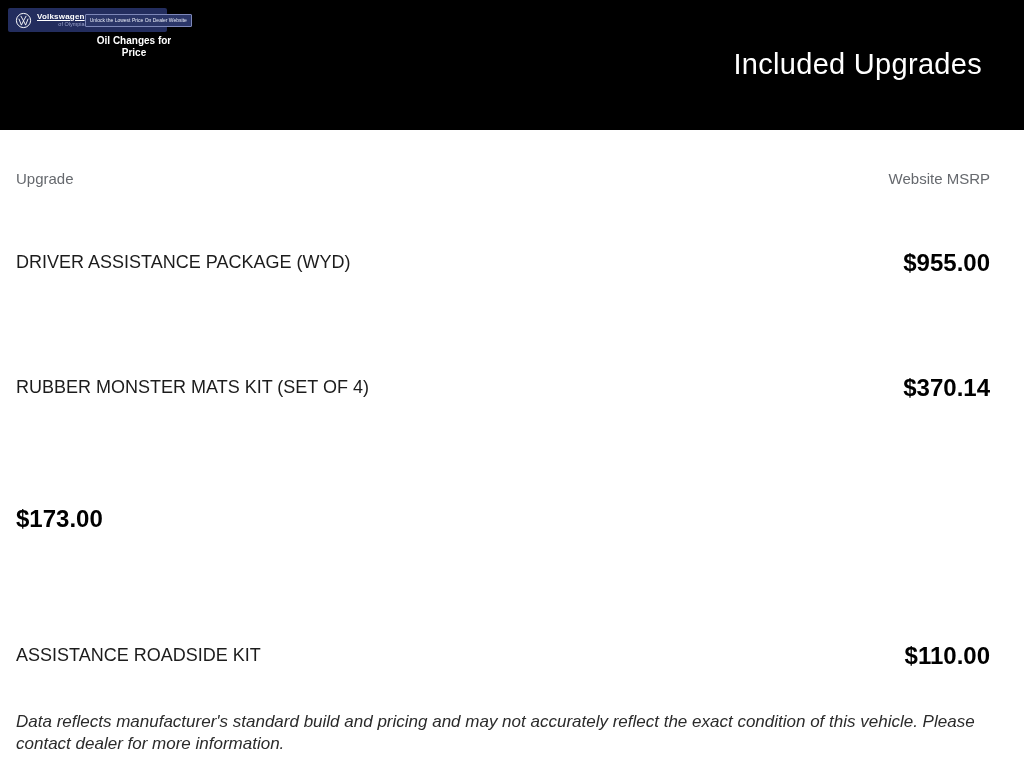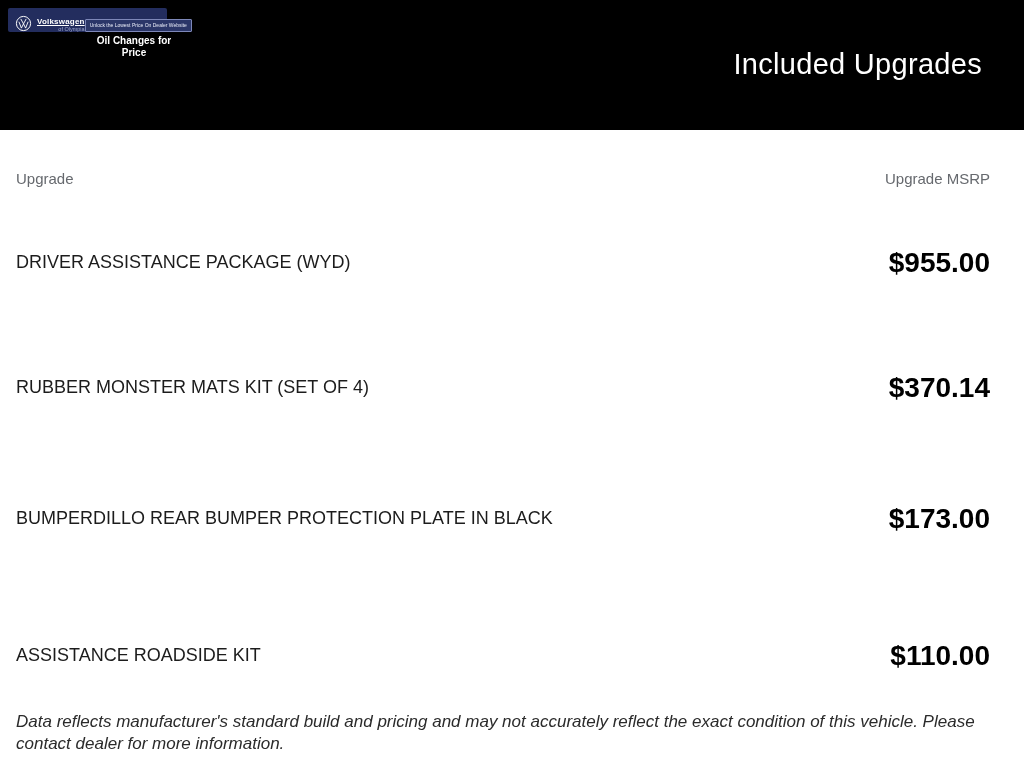--- a/index.html
+++ b/index.html
@@ -18,21 +18,21 @@
     width: 1024px; height: 130px;
     background: #000000;
   }
   .dealer-banner {
     position: absolute;
     top: 8px; left: 8px;
     width: 159px; height: 24px;
     background: #232d5e;
     border-radius: 2px;
     display: flex;
-    align-items: flex-end;
+    align-items: center;
     padding: 0 4px;
     cursor: pointer;
   }
   .vw-logo {
     width: 17px; height: 17px;
     flex: 0 0 auto;
     margin-left: 3px;
   }
   .brand-block {
     margin-left: 5px;
@@ -115,21 +115,21 @@
   .row:nth-child(3) { height: 135px; }
   .row:nth-child(4) { height: 139px; }
   .row-name {
     color: #1c1c1c;
     font-size: 18px;
     max-width: 560px;
     line-height: 1.3;
   }
   .row-price {
     color: #000000;
-    font-size: 28px;
+    font-size: 24px;
     font-weight: bold;
     white-space: nowrap;
   }
 
   
   .disclaimer {
     position: absolute;
     top: 711px; left: 16px;
     width: 960px;
     color: #2b2b2b;
@@ -157,34 +157,33 @@
   </div>
 
   <div class="tagline">Oil Changes for Price</div>
 
   <div class="page-title">Included Upgrades</div>
 </div>
 
 <div class="table-area">
   <div class="table-head">
     <span class="col-label">Upgrade</span>
-    <span class="col-label">Upgrade MSRP</span>
+    <span class="col-label">Website MSRP</span>
   </div>
 
   <div class="rows">
     <div class="row">
       <span class="row-name">DRIVER ASSISTANCE PACKAGE (WYD)</span>
       <span class="row-price">$955.00</span>
     </div>
     <div class="row">
       <span class="row-name">RUBBER MONSTER MATS KIT (SET OF 4)</span>
       <span class="row-price">$370.14</span>
     </div>
     <div class="row">
-      <span class="row-name">BUMPERDILLO REAR BUMPER PROTECTION PLATE IN BLACK</span>
       <span class="row-price">$173.00</span>
     </div>
     <div class="row">
       <span class="row-name">ASSISTANCE ROADSIDE KIT</span>
       <span class="row-price">$110.00</span>
     </div>
   </div>
 </div>
 
 <div class="disclaimer">Data reflects manufacturer's standard build and pricing and may not accurately reflect the exact condition of this vehicle. Please contact dealer for more information.</div>

